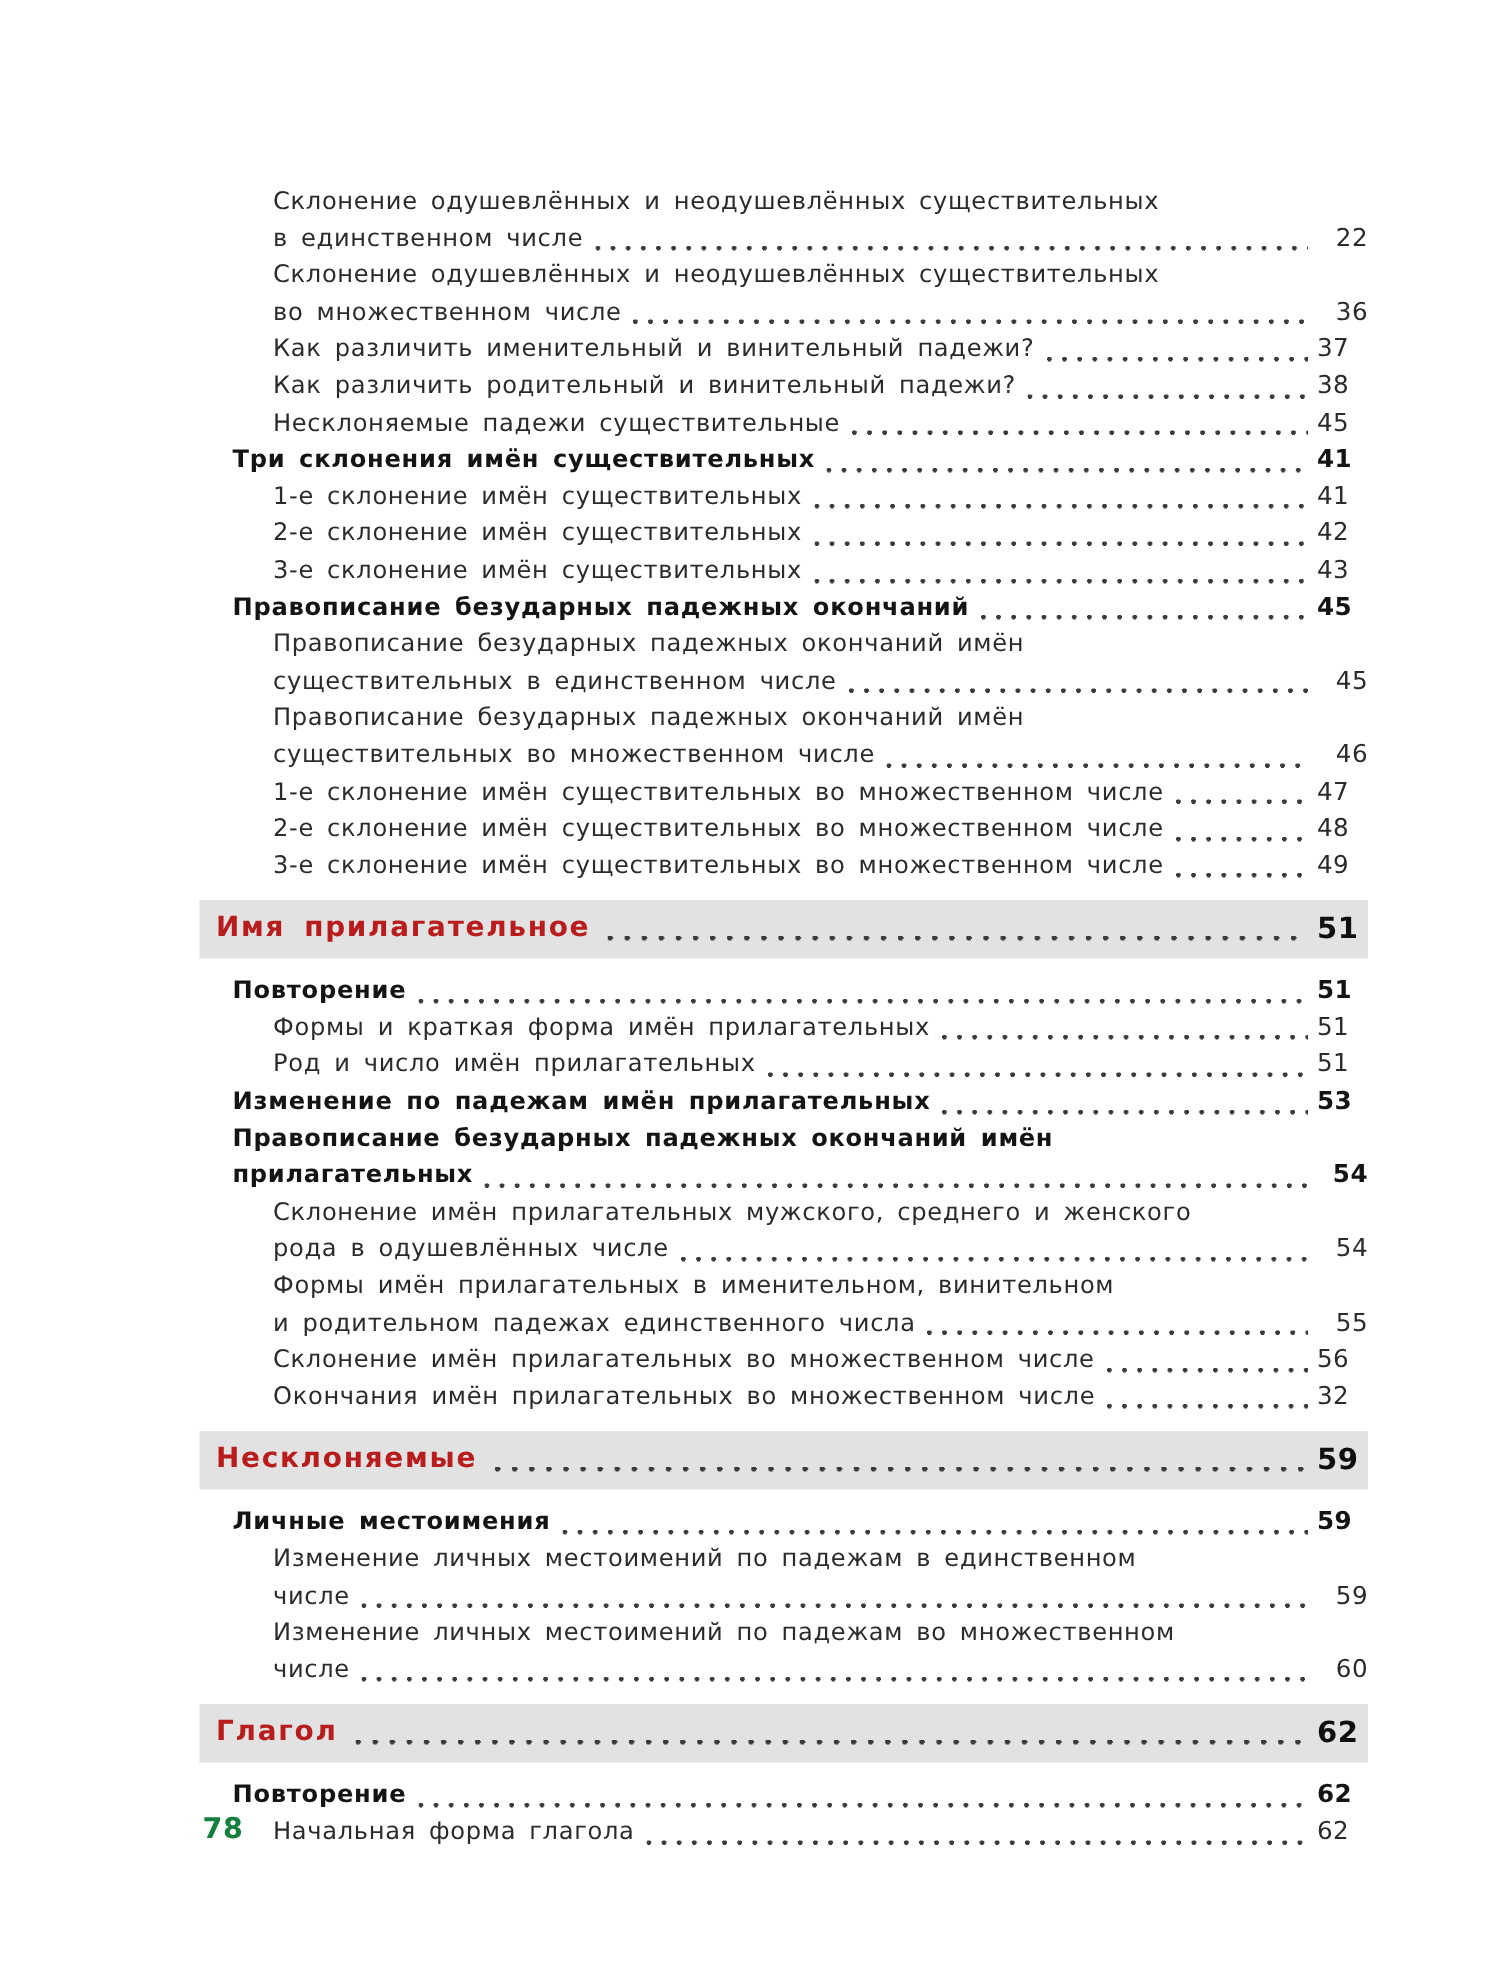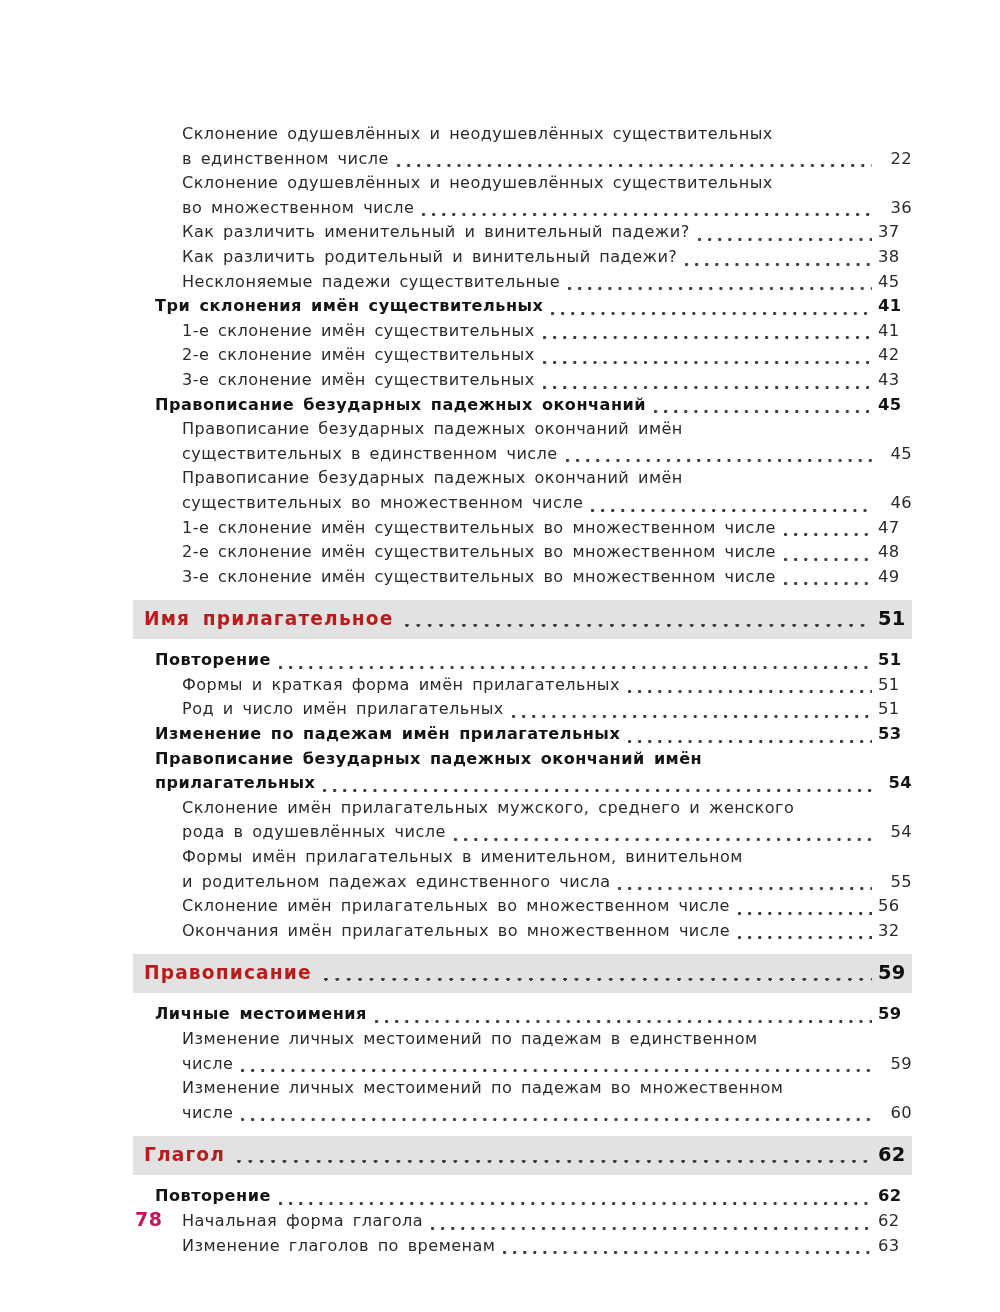--- a/index.html
+++ b/index.html
@@ -150,21 +150,21 @@
     background-image: radial-gradient(circle at 1.8px 1.8px, #3a3a3a 1.7px, rgba(0,0,0,0) 1.9px);
     background-size: 11.4px 3.6px;
   }
 
   .folio {
     position: absolute;
     left: 135px;
     top: 1208px;
     font-size: 19px;
     font-weight: 700;
-    color: #be185d;
+    color: #15803d;
     letter-spacing: 0.5px;
   }
 </style>
 </head>
 <body>
 
 <div class="page">
   <div class="toc" id="toc-root">
       <div class="multi">
         <div class="ln">
@@ -337,21 +337,21 @@
         <div class="leader"></div>
         <span class="pg">56</span>
       </div>
       <div class="row lvl2">
         <span class="title">Окончания  имён  прилагательных  во  множественном  числе</span>
         <div class="leader"></div>
         <span class="pg">32</span>
       </div>
       <div class="band">
         <div class="row">
-          <span class="title">Правописание</span>
+          <span class="title">Несклоняемые</span>
           <div class="leader"></div>
           <span class="pg">59</span>
         </div>
       </div>
       <div class="row lvl1">
         <span class="title">Личные  местоимения</span>
         <div class="leader"></div>
         <span class="pg">59</span>
       </div>
       <div class="multi">
@@ -388,20 +388,15 @@
       <div class="row lvl1">
         <span class="title">Повторение</span>
         <div class="leader"></div>
         <span class="pg">62</span>
       </div>
       <div class="row lvl2">
         <span class="title">Начальная  форма  глагола</span>
         <div class="leader"></div>
         <span class="pg">62</span>
       </div>
-      <div class="row lvl2">
-        <span class="title">Изменение  глаголов  по  временам</span>
-        <div class="leader"></div>
-        <span class="pg">63</span>
-      </div>
     </div>
   <div class="folio">78</div>
 </div>
 
 </body></html>

